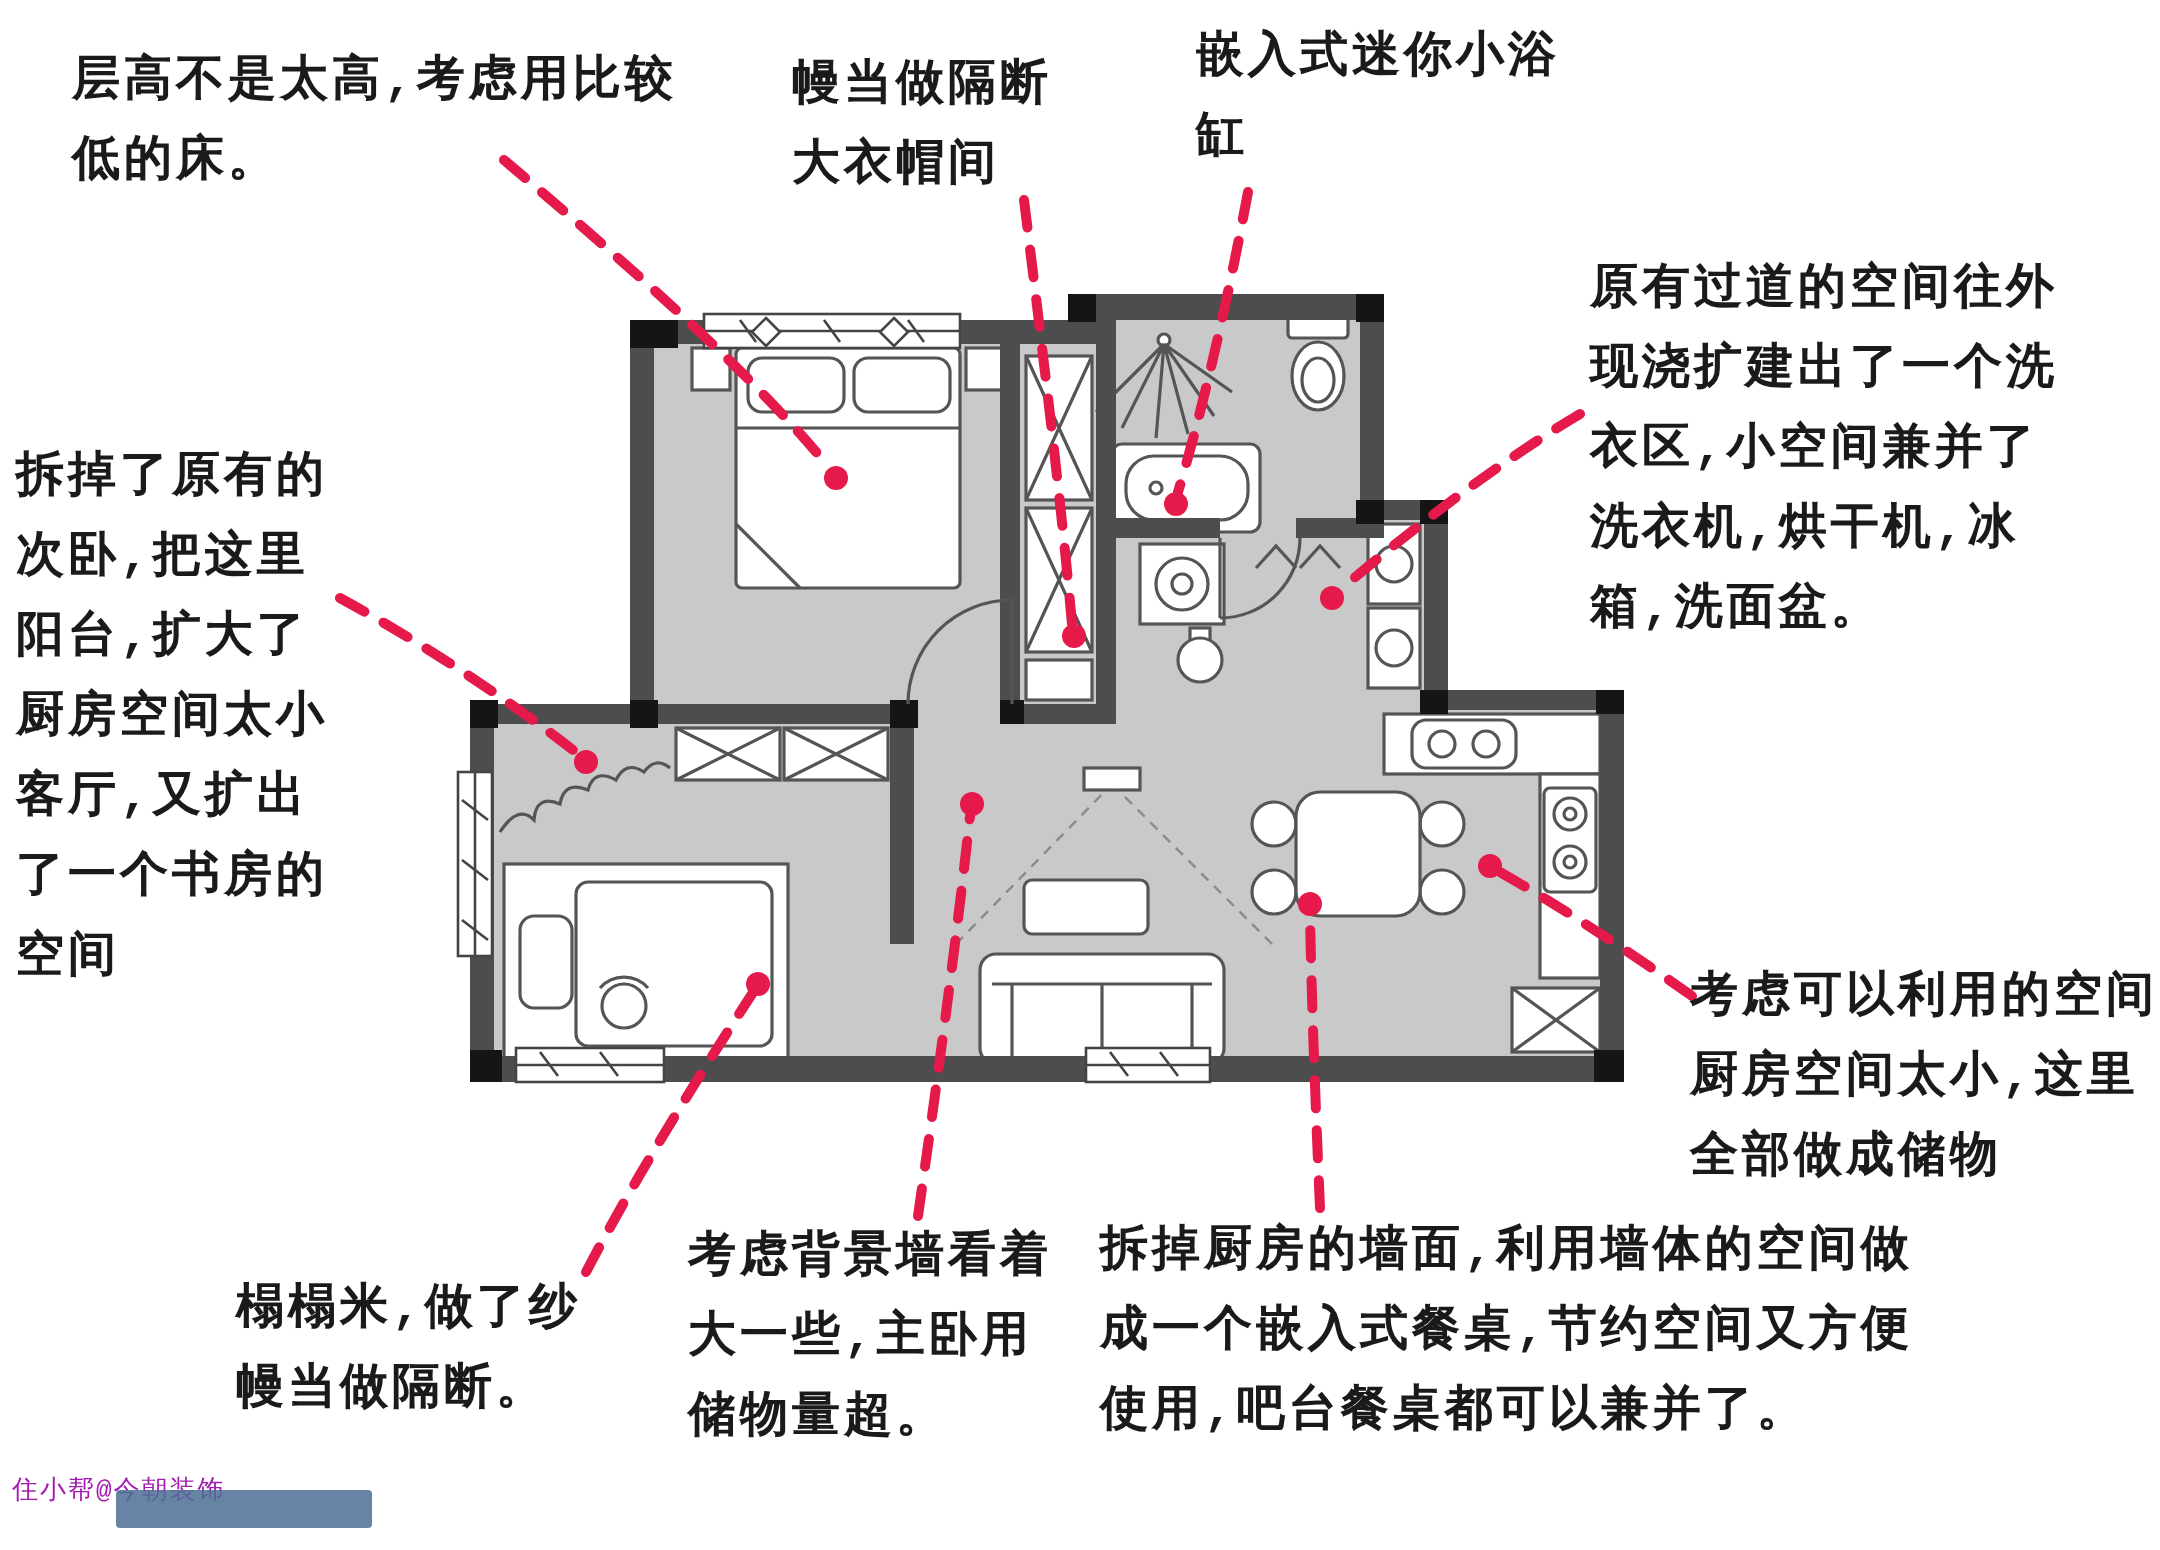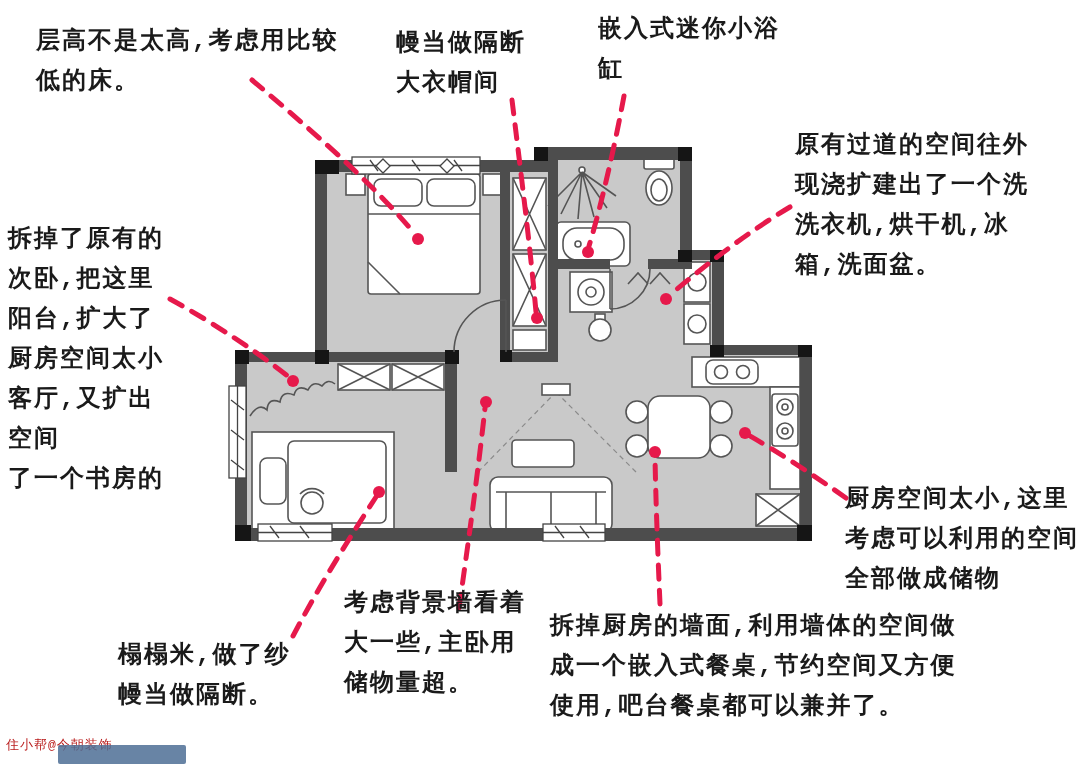--- a/index.html
+++ b/index.html
@@ -3,21 +3,21 @@
 <meta charset="utf-8">
 <style>
   * { margin:0; padding:0; box-sizing:border-box; }
   html,body { width:1080px; height:775px; background:#ffffff; overflow:hidden; }
   .canvas { position:relative; width:1080px; height:775px; background:#ffffff;
             font-family:Liberation Mono, monospace; }
   svg.plan { position:absolute; left:0; top:0; }
   .note { position:absolute; color:#1a1a1a; font-size:24px; font-weight:600;
           letter-spacing:2px; line-height:40px; white-space:nowrap; }
   .watermark { position:absolute; left:6px; top:736px; font-size:13px;
-               color:#b91c1c; letter-spacing:1px; }
+               color:#a21caf; letter-spacing:1px; }
   .wm-cover { position:absolute; left:58px; top:745px; width:128px; height:19px;
               background:#4e6f95; opacity:.85; border-radius:2px; }
 </style>
 </head>
 <body>
 
 <div class="canvas">
 
   <svg class="plan" width="1080" height="775" viewBox="0 0 1080 775">
 
@@ -239,46 +239,47 @@
   </div>
 
   <div class="note" style="left:598px;top:10px">
     <div>嵌入式迷你小浴</div>
     <div>缸</div>
   </div>
 
   <div class="note" style="left:795px;top:126px">
     <div>原有过道的空间往外</div>
     <div>现浇扩建出了一个洗</div>
+    <div>衣区,小空间兼并了</div>
     <div>洗衣机,烘干机,冰</div>
     <div>箱,洗面盆。</div>
   </div>
 
   <div class="note" style="left:8px;top:220px">
     <div>拆掉了原有的</div>
     <div>次卧,把这里</div>
     <div>阳台,扩大了</div>
     <div>厨房空间太小</div>
     <div>客厅,又扩出</div>
+    <div>了一个书房的</div>
     <div>空间</div>
-    <div>了一个书房的</div>
   </div>
 
   <div class="note" style="left:845px;top:480px">
+    <div>考虑可以利用的空间</div>
     <div>厨房空间太小,这里</div>
-    <div>考虑可以利用的空间</div>
     <div>全部做成储物</div>
   </div>
 
   <div class="note" style="left:118px;top:636px">
     <div>榻榻米,做了纱</div>
     <div>幔当做隔断。</div>
   </div>
 
-  <div class="note" style="left:344px;top:584px">
+  <div class="note" style="left:344px;top:610px">
     <div>考虑背景墙看着</div>
     <div>大一些,主卧用</div>
     <div>储物量超。</div>
   </div>
 
   <div class="note" style="left:550px;top:607px">
     <div>拆掉厨房的墙面,利用墙体的空间做</div>
     <div>成一个嵌入式餐桌,节约空间又方便</div>
     <div>使用,吧台餐桌都可以兼并了。</div>
   </div>

